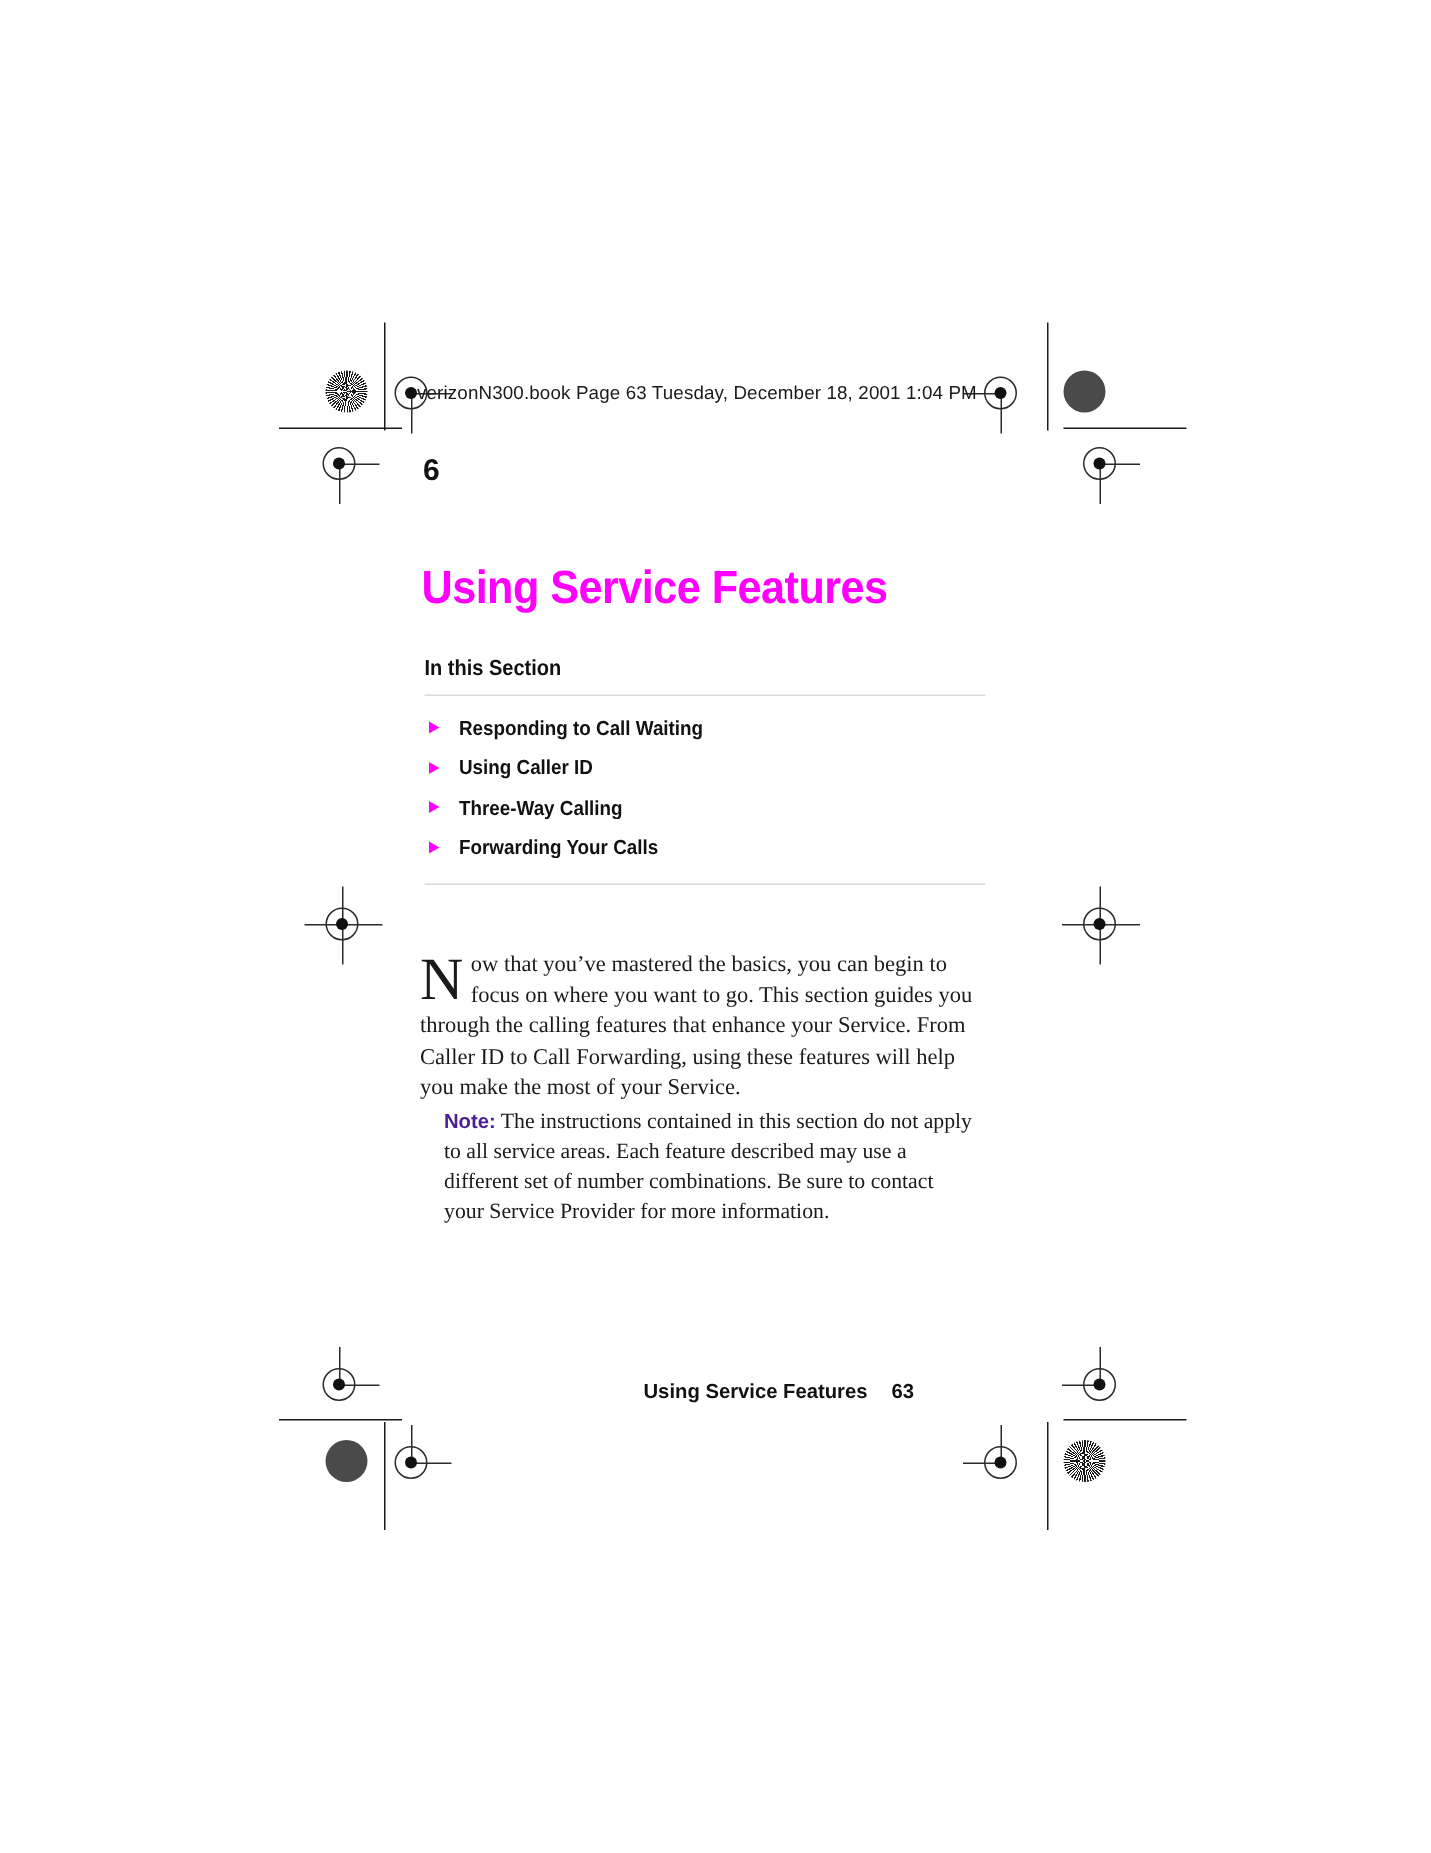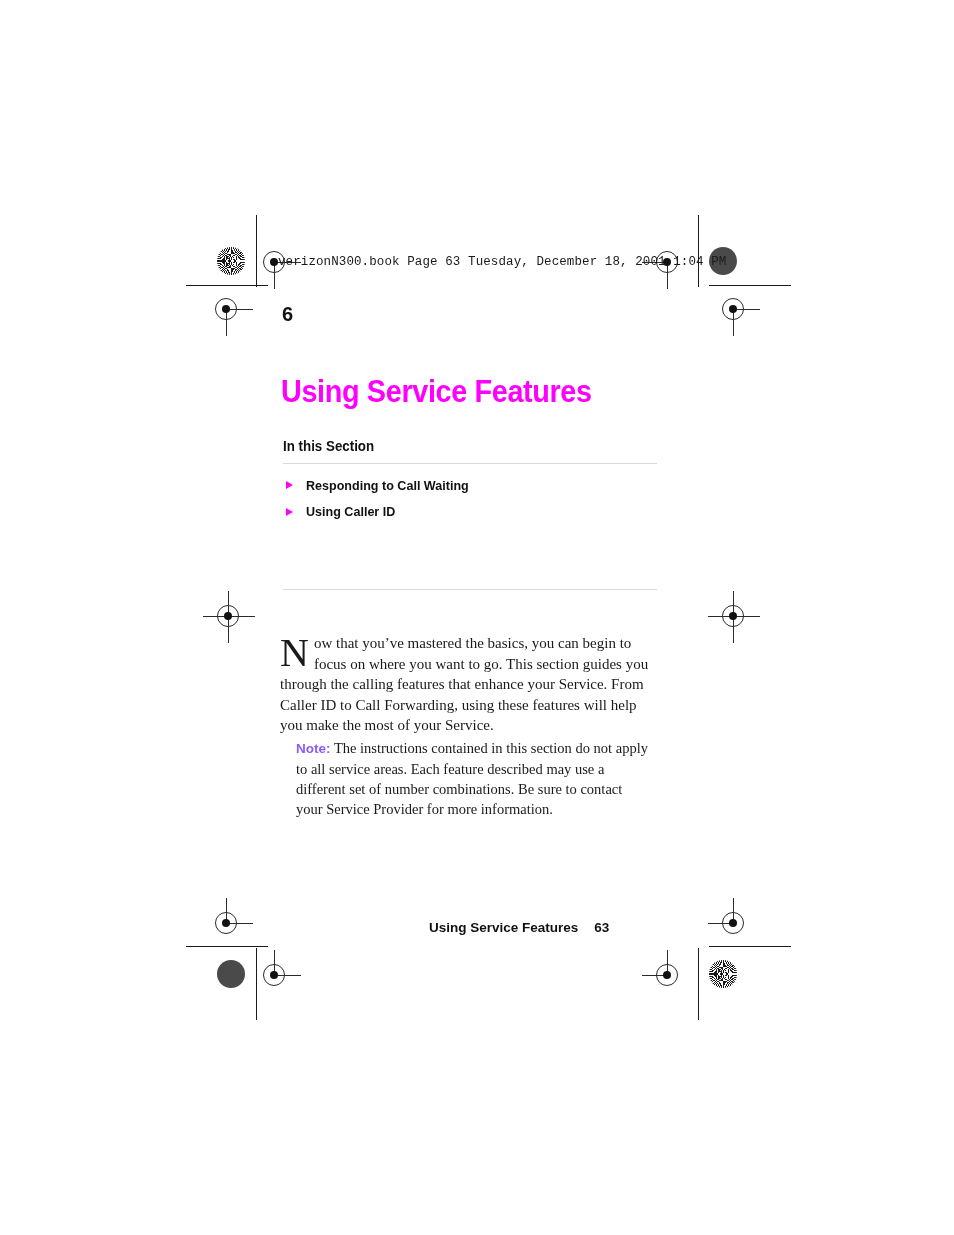--- a/index.html
+++ b/index.html
@@ -83,21 +83,21 @@
     background: #1a1a1a;
   }
   .trim.h { height: 1px; }
   .trim.v { width: 1px; }
 
   
   .header-line {
     position: absolute;
     left: 278px;
     top: 255px;
-    font-family: Liberation Mono, monospace;
+    font-family: Liberation Sans, sans-serif;
     font-size: 12.5px;
     color: #1a1a1a;
     white-space: nowrap;
     letter-spacing: .1px;
   }
 
   .chapter-num {
     position: absolute;
     left: 282px;
     top: 303px;
@@ -203,21 +203,21 @@
     width: 356px;
     font-family: "Liberation Serif", serif;
     font-size: 14.5px;
     line-height: 20px;
     color: #1a1a1a;
   }
   .note .note-label {
     font-family: "Liberation Sans", sans-serif;
     font-weight: bold;
     font-size: 13.5px;
-    color: #8b5cf6;
+    color: #4c1d95;
   }
 
   .footer {
     position: absolute;
     left: 429px;
     top: 920px;
     font-family: "Liberation Sans", sans-serif;
     font-weight: bold;
     font-size: 13.5px;
     color: #111;
@@ -321,20 +321,28 @@
 
   <div class="toc-list">
     <div class="toc-item">
       <span class="toc-bullet"></span>
       <span class="toc-label">Responding to Call Waiting</span>
     </div>
     <div class="toc-item">
       <span class="toc-bullet"></span>
       <span class="toc-label">Using Caller ID</span>
     </div>
+    <div class="toc-item">
+      <span class="toc-bullet"></span>
+      <span class="toc-label">Three-Way Calling</span>
+    </div>
+    <div class="toc-item">
+      <span class="toc-bullet"></span>
+      <span class="toc-label">Forwarding Your Calls</span>
+    </div>
   </div>
 
   <div class="rule bottom"></div>
 
   <div class="intro">
     <span class="dropcap">N</span><span>ow that you’ve mastered the basics, you can begin to focus on where you want to go. This section guides you through the calling features that enhance your Service. From Caller ID to Call Forwarding, using these features will help you make the most of your Service.</span>
   </div>
 
   <div class="note">
     <span class="note-label">Note:</span>

